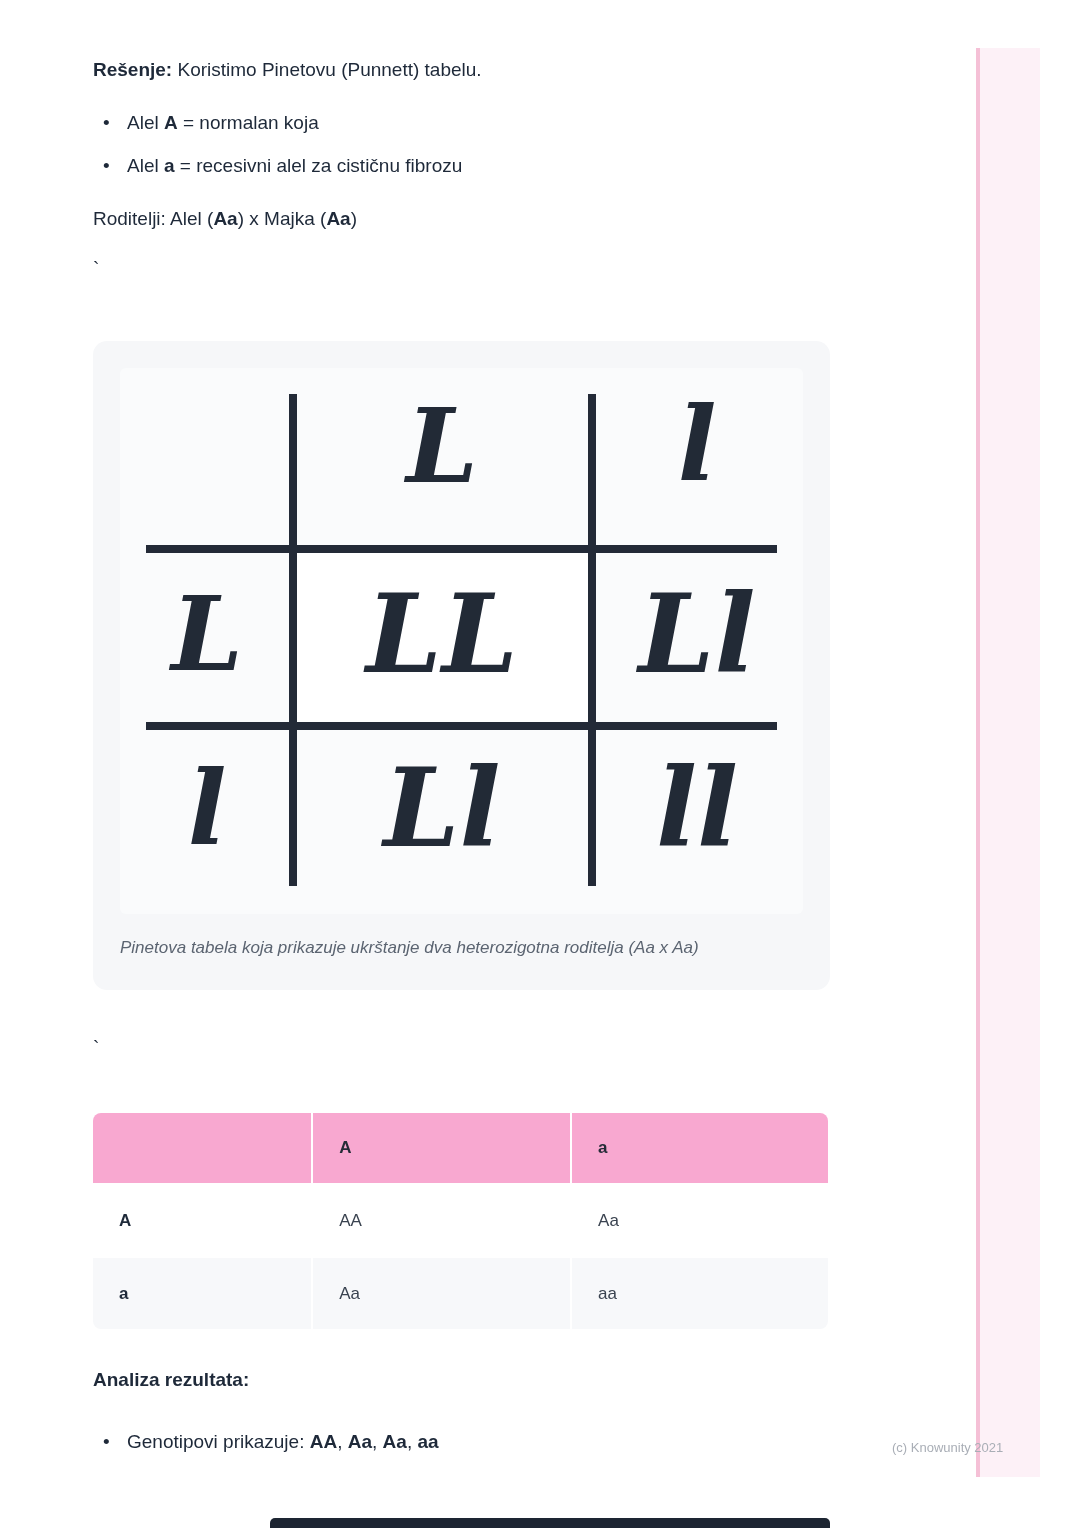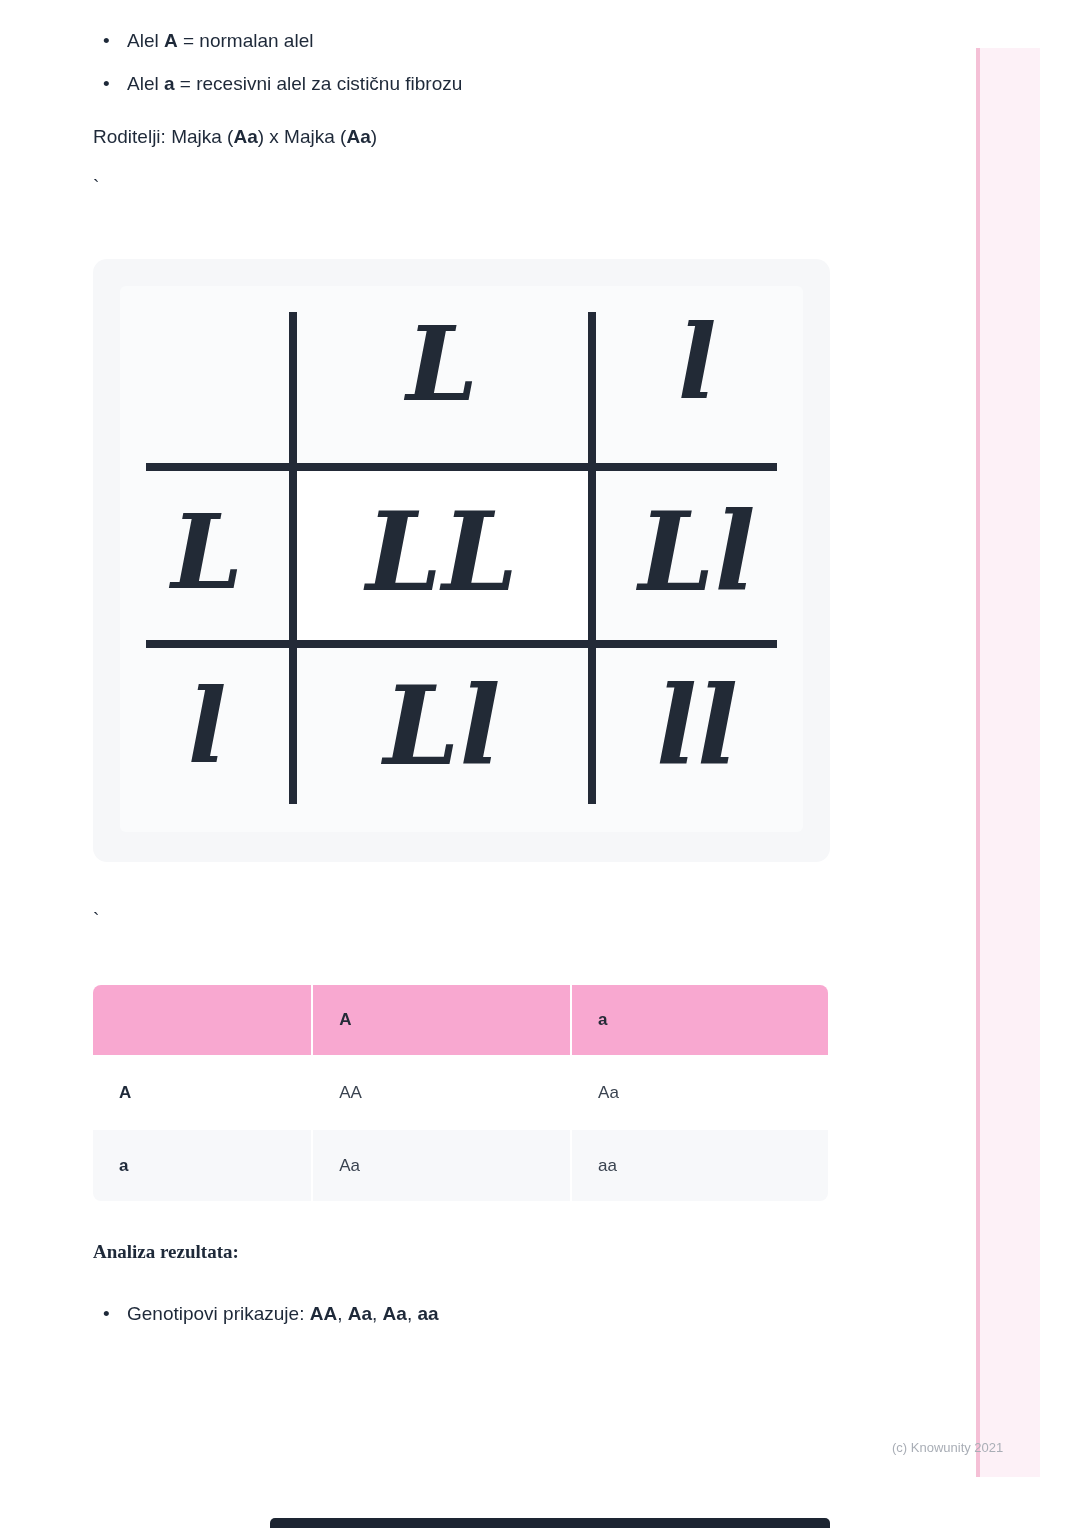--- a/index.html
+++ b/index.html
@@ -41,49 +41,50 @@
   .allele-table{margin-top:51px;border-collapse:separate;border-spacing:2px;margin-left:-2px;}
   .allele-table th,.allele-table td{text-align:left;padding:0 0 0 26px;vertical-align:middle;font-size:17px;}
   .allele-table th{background:#f8a8d0;height:70px;font-weight:700;color:#252b37;}
   .allele-table td{height:71px;background:#ffffff;color:#3a4350;}
   .allele-table tr.alt td{background:#f7f8fa;}
   .allele-table td.rowlab{font-weight:700;color:#1e2939;}
   .c1{width:220px;}.c2{width:259px;}.c3{width:258px;}
   .tl{border-top-left-radius:8px;}.tr{border-top-right-radius:8px;}
   .bl{border-bottom-left-radius:8px;}.br{border-bottom-right-radius:8px;}
 
-  .analysis-title{margin-top:37px;font-size:19px;line-height:24px;font-weight:700;font-family:Liberation Serif, serif;}
+  .analysis-title{margin-top:37px;font-size:19px;line-height:24px;font-weight:700;}
   .analysis-list{margin-top:38px;}
 
   .watermark{position:absolute;left:892px;top:1440px;font-size:13px;color:#a9aeb6;z-index:3;}
 
   .home-indicator{position:absolute;left:270px;bottom:0;width:560px;height:10px;background:#1d2532;border-radius:5px 5px 0 0;z-index:4;}
 </style>
 </head>
 <body>
 
 <div class="page">
 
   <div class="stripe">
     <div class="stripe-line"></div>
   </div>
 
   <div class="content">
 
+    <p class="solution"><span class="b">Rešenje:</span><span> Koristimo Pinetovu (Punnett) tabelu.</span></p>
 
     <div class="intro-list">
       <div class="li-row">
-        <span class="bullet-dot">•</span><span>Alel </span><span class="b">A</span><span> = normalan alel</span>
+        <span class="bullet-dot">•</span><span>Alel </span><span class="b">A</span><span> = normalan koja</span>
       </div>
       <div class="li-row">
         <span class="bullet-dot">•</span><span>Alel </span><span class="b">a</span><span> = recesivni alel za cističnu fibrozu</span>
       </div>
     </div>
 
-    <p class="parents"><span>Roditelji: Majka (</span><span class="b">Aa</span><span>) x Majka (</span><span class="b">Aa</span><span>)</span></p>
+    <p class="parents"><span>Roditelji: Alel (</span><span class="b">Aa</span><span>) x Majka (</span><span class="b">Aa</span><span>)</span></p>
 
     <div class="tick">`</div>
 
     <figure class="figure-card" style="margin:60px 0 0 0;">
       <div class="punnett-image">
         <div class="center-patch"></div>
         <div class="gl v1"></div>
         <div class="gl v2"></div>
         <div class="gl h1"></div>
         <div class="gl h2"></div>
@@ -92,20 +93,21 @@
         <span class="pl" style="left:577px;top:76px;">l</span>
 
         <span class="pl" style="left:87px;top:266px;">L</span>
         <span class="pl" style="left:87px;top:440px;">l</span>
 
         <span class="pl pl-big" style="left:322px;top:266px;">LL</span>
         <span class="pl pl-big" style="left:577px;top:266px;">Ll</span>
         <span class="pl pl-big" style="left:322px;top:440px;">Ll</span>
         <span class="pl pl-big" style="left:577px;top:440px;">ll</span>
       </div>
+      <figcaption class="fig-caption">Pinetova tabela koja prikazuje ukrštanje dva heterozigotna roditelja (Aa x Aa)</figcaption>
     </figure>
 
     <div class="tick2">`</div>
 
     <table class="allele-table">
       <colgroup>
           <col class="c1">
           <col class="c2">
           <col class="c3">
         </colgroup>

